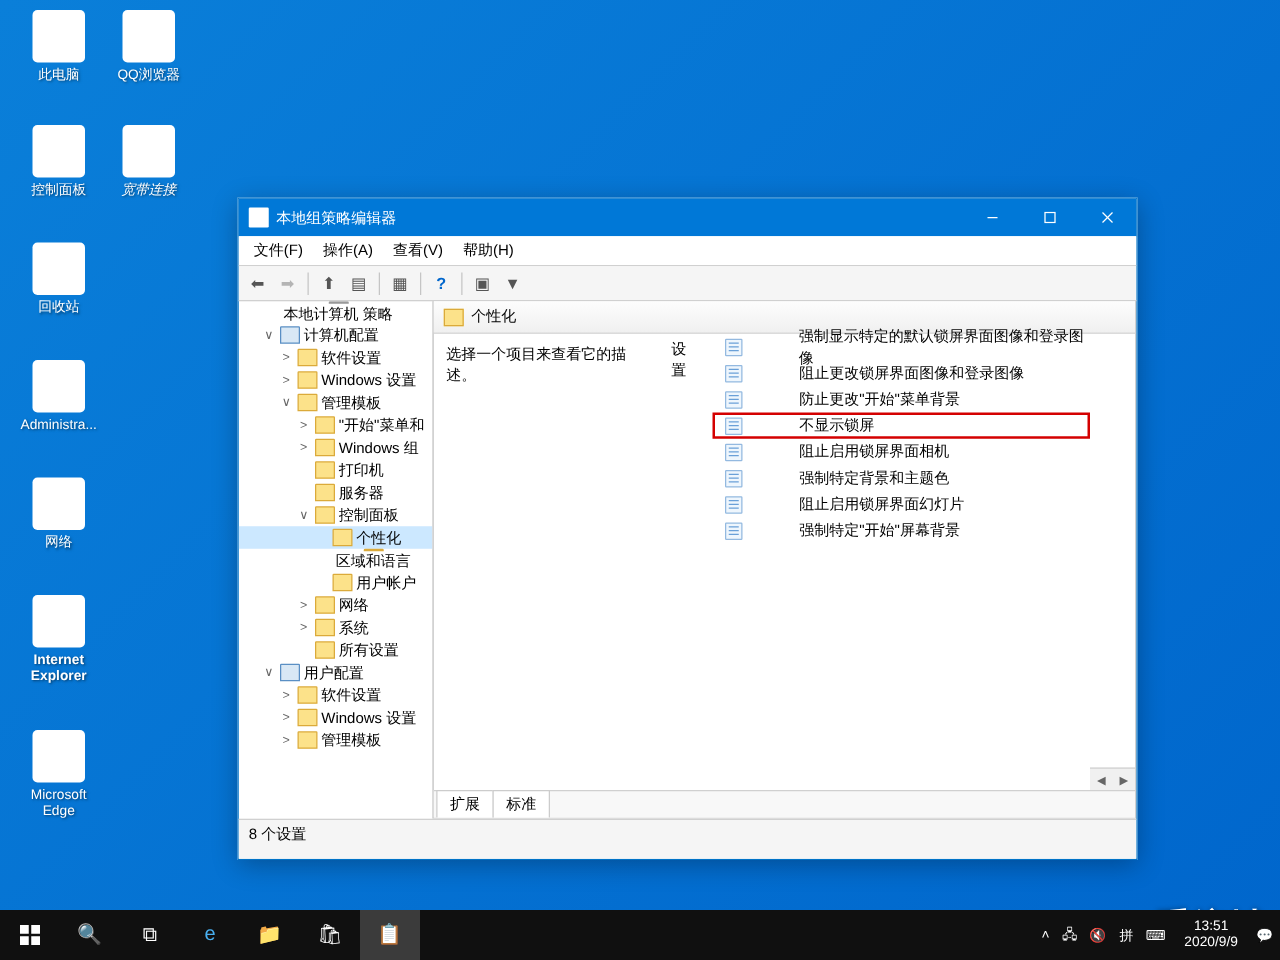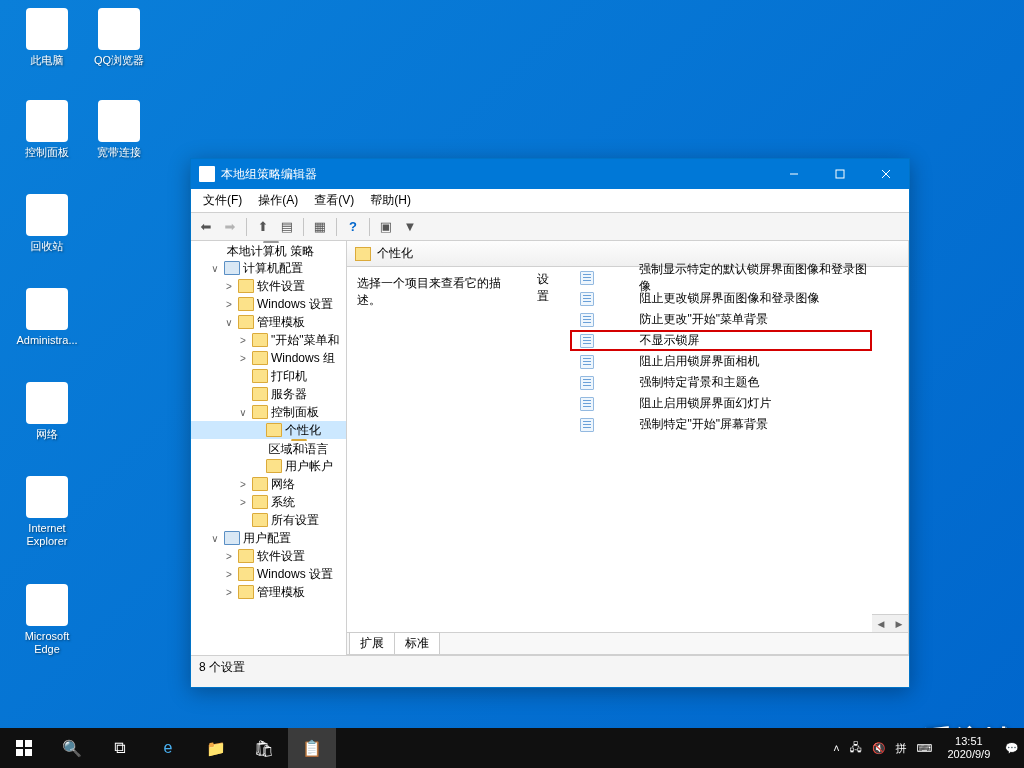--- a/index.html
+++ b/index.html
@@ -73,37 +73,37 @@
         <span class="label">此电脑</span>
       </div>
       <div class="desktop-icon" style="left: 84px; top: 8px;">
         <div class="ico"></div>
         <span class="label">QQ浏览器</span>
       </div>
       <div class="desktop-icon" style="left: 12px; top: 100px;">
         <div class="ico"></div>
         <span class="label">控制面板</span>
       </div>
-      <div class="desktop-icon" style="left: 84px; top: 100px;">
+      <div class="desktop-icon" style="left: 84px; top: 100px; font-style: italic;">
         <div class="ico"></div>
         <span class="label">宽带连接</span>
       </div>
       <div class="desktop-icon" style="left: 12px; top: 194px;">
         <div class="ico"></div>
         <span class="label">回收站</span>
       </div>
       <div class="desktop-icon" style="left: 12px; top: 288px;">
         <div class="ico"></div>
         <span class="label">Administra...</span>
       </div>
       <div class="desktop-icon" style="left: 12px; top: 382px;">
         <div class="ico"></div>
         <span class="label">网络</span>
       </div>
-      <div class="desktop-icon" style="left: 12px; top: 476px;">
+      <div class="desktop-icon" style="left: 12px; top: 476px; font-weight: bold;">
         <div class="ico"></div>
         <span class="label">Internet<br>Explorer</span>
       </div>
       <div class="desktop-icon" style="left: 12px; top: 584px;">
         <div class="ico"></div>
         <span class="label">Microsoft<br>Edge</span>
       </div>
     </div>
 
   <div class="window">

